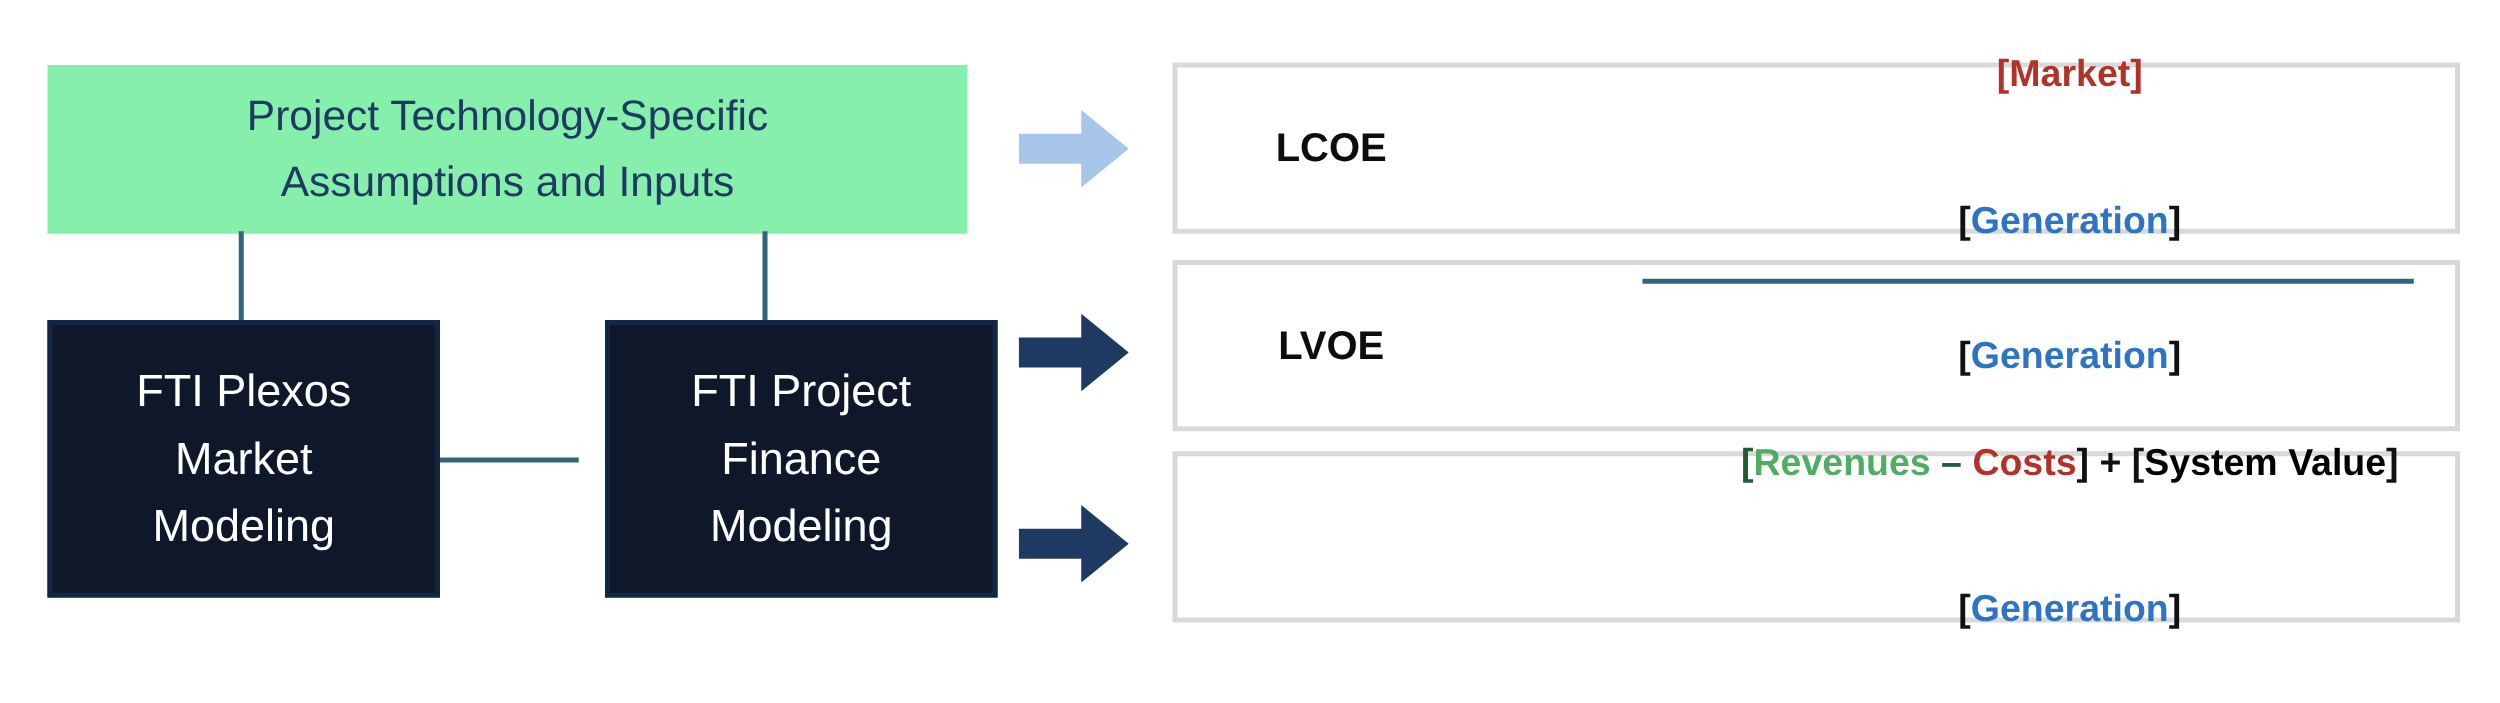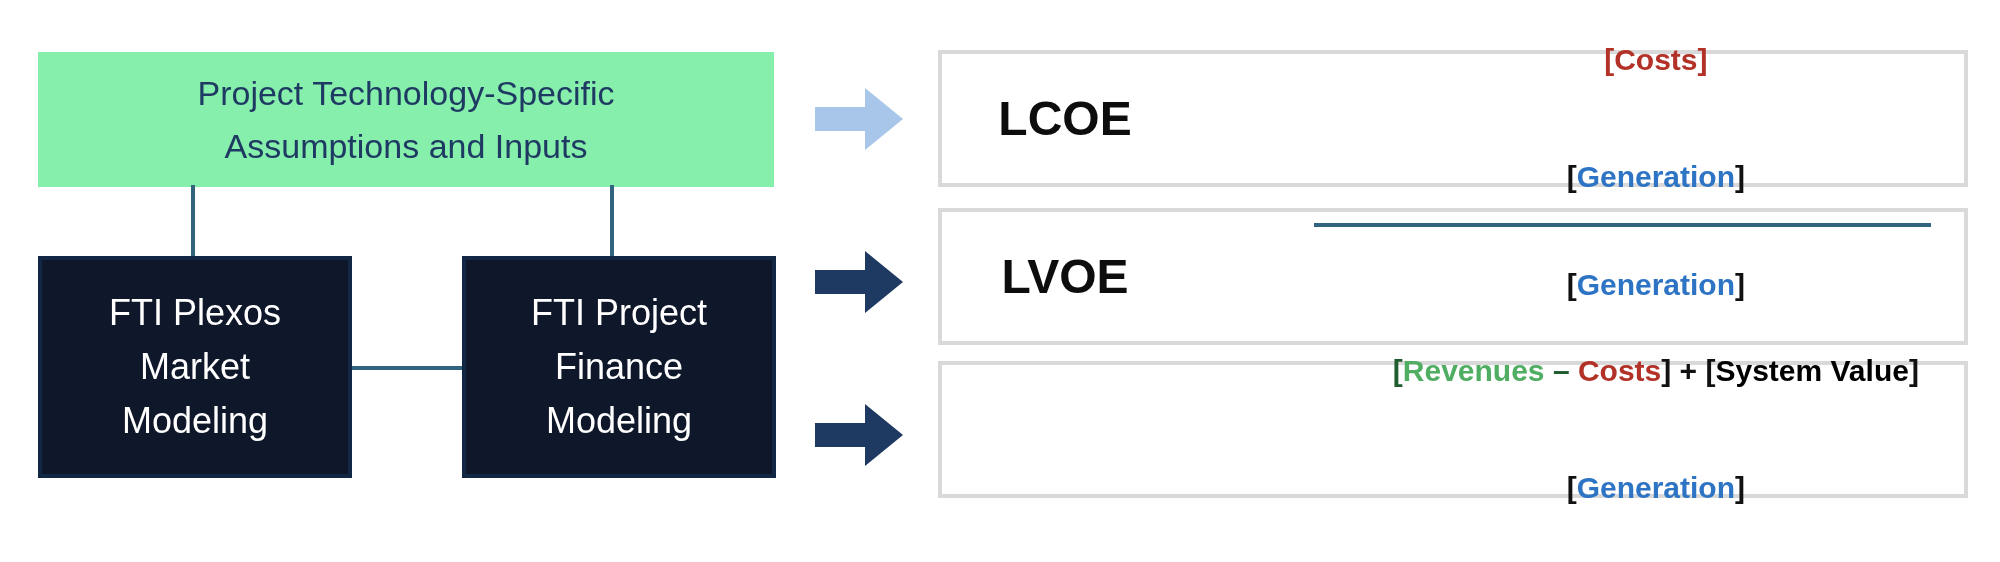--- a/index.html
+++ b/index.html
@@ -19,21 +19,21 @@
   .vline{position:absolute;width:4px;background:#31647E;}
   .v1{left:191px;top:185px;height:72px;}
   .v2{left:610px;top:185px;height:72px;}
   .hline{position:absolute;left:350px;top:366px;width:113px;height:4px;background:#31647E;}
   .navybox{
     position:absolute;width:314px;height:222px;top:256px;
     background:#0f172a;border:4px solid #122743;box-sizing:border-box;
     display:flex;align-items:center;justify-content:center;
   }
   .plexos{left:38px;}
-  .finance{left:462px;}
+  .finance{left:484px;}
   .navybox-text{color:#ffffff;font-size:36px;line-height:1.5;text-align:center;white-space:pre-line;}
 
   
   .arrow{position:absolute;left:815px;width:88px;height:62px;}
   .a1{top:88px;}
   .a2{top:251px;}
   .a3{top:404px;}
   .arrow-light{fill:#A7C6E9;}
   .arrow-dark{fill:#1F3A62;}
 
@@ -41,21 +41,21 @@
   .metric-row{
     position:absolute;left:938px;width:1030px;height:137px;
     background:#ffffff;border:4px solid #D9D9D9;box-sizing:border-box;
   }
   .m1{top:50px;}
   .m2{top:208px;}
   .m3{top:361px;}
   .metric-label{
     position:absolute;left:28px;top:0;width:190px;height:100%;
     display:flex;align-items:center;justify-content:center;
-    font-size:48px;font-weight:700;color:#0d0d0d;
+    font-size:32px;font-weight:700;color:#0d0d0d;
   }
   .fraction{
     position:absolute;left:372px;top:0;width:617px;height:100%;
     display:flex;flex-direction:column;align-items:center;justify-content:center;
   }
   .formula-line{font-size:30px;font-weight:700;white-space:pre;line-height:1.15;}
   .frac-bar{width:100%;height:4px;background:#31647E;margin:7px 0;}
 </style>
 </head>
 <body>
@@ -90,21 +90,21 @@
     <path class="arrow-dark" d="M0,19 H50 V0 L88,31 L50,62 V43 H0 Z"></path>
   </svg>
   <svg class="arrow a3" viewBox="0 0 88 62">
     <path class="arrow-dark" d="M0,19 H50 V0 L88,31 L50,62 V43 H0 Z"></path>
   </svg>
 
   <div class="metric-row m1">
     <div class="metric-label">LCOE</div>
     <div class="fraction">
       <div class="formula-line">
-        <span style="color: rgb(179, 50, 40);">[Costs]</span>
+        <span style="color: rgb(179, 50, 40);">[Market]</span>
       </div>
       <div class="frac-bar"></div>
       <div class="formula-line">
         <span style="color: rgb(17, 17, 17);">[</span><span style="color: rgb(46, 116, 196);">Generation</span><span style="color: rgb(17, 17, 17);">]</span>
       </div>
     </div>
   </div>
 
   <div class="metric-row m2">
     <div class="metric-label">LVOE</div>

